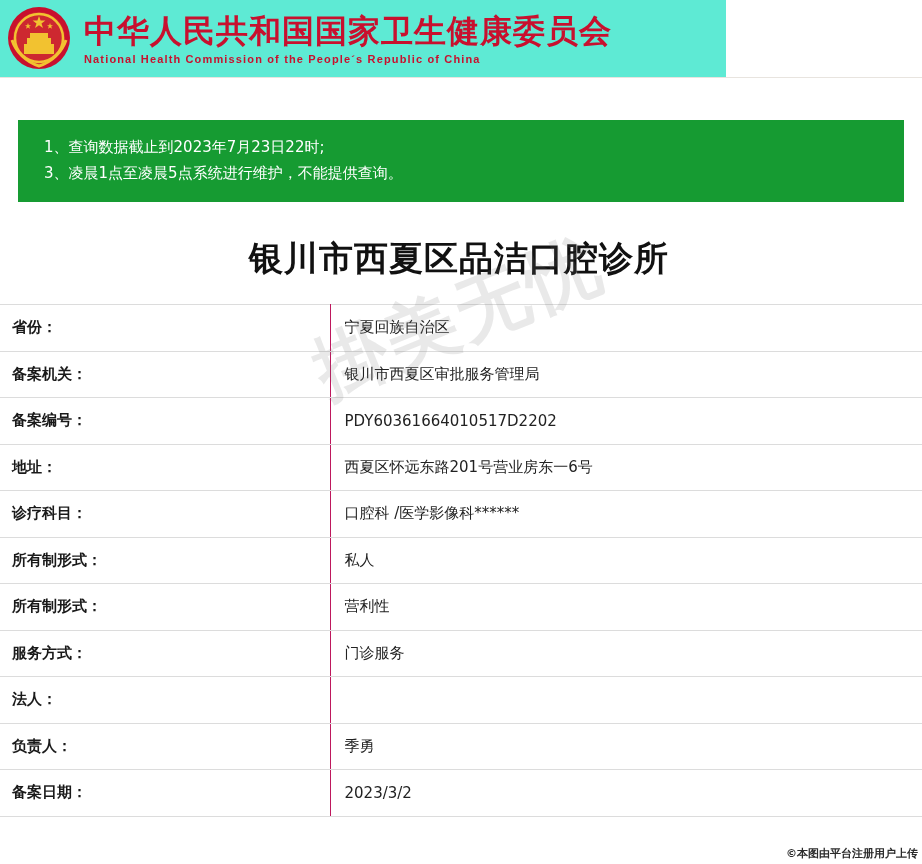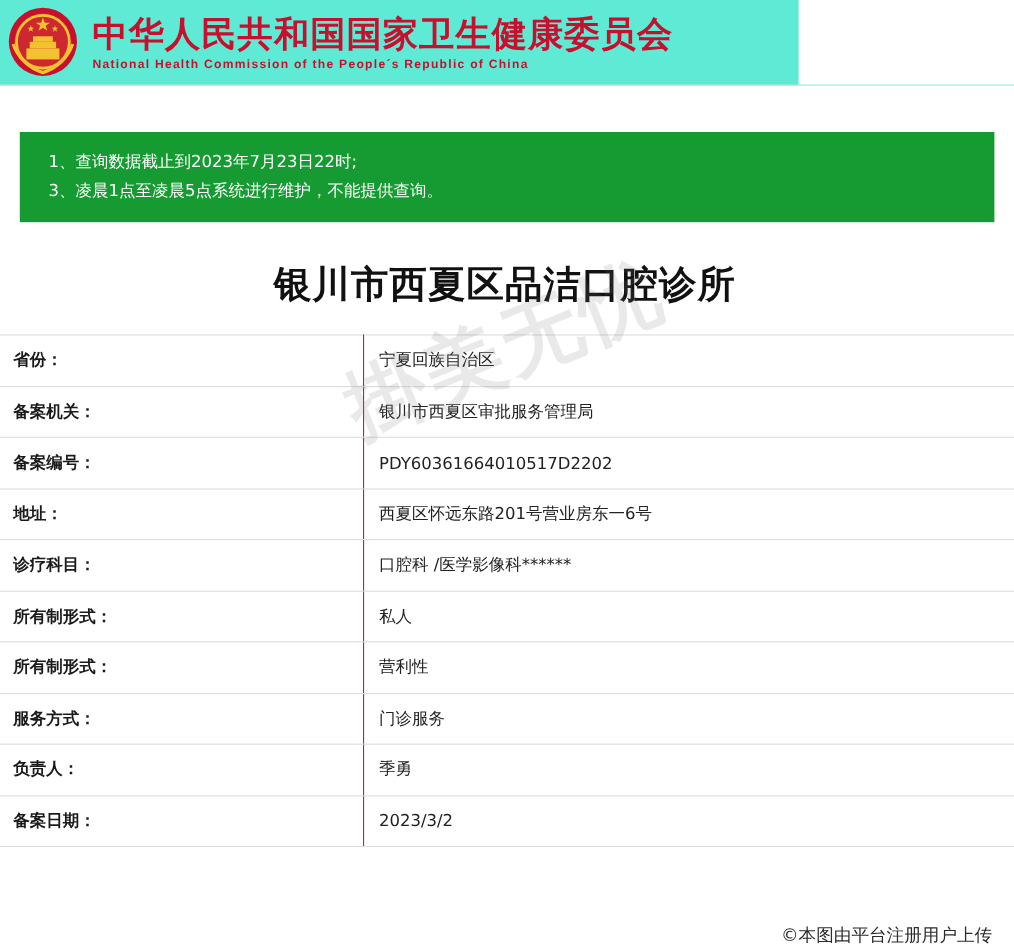--- a/index.html
+++ b/index.html
@@ -131,25 +131,25 @@
     font-weight: bold;
     color: rgba(120,120,120,0.16);
     transform: rotate(-22deg);
     transform-origin: left top;
     pointer-events: none;
     white-space: nowrap;
     letter-spacing: 4px;
   }
   .footer-credit {
     position: absolute;
-    right: 20px;
+    right: 4px;
     bottom: 3px;
     font-family: "DejaVu Sans", sans-serif;
-    font-size: 16px;
-    font-weight: normal;
+    font-size: 11px;
+    font-weight: bold;
     color: #2b2b2b;
     white-space: nowrap;
   }
 </style>
 </head>
 <body>
 
 <div class="header">
   <div class="header-emblem">
     <svg width="70" height="70" viewBox="0 0 70 70" aria-hidden="true">
@@ -215,20 +215,24 @@
     </tr>
     <tr>
       <th>所有制形式：</th>
       <td>营利性</td>
     </tr>
     <tr>
       <th>服务方式：</th>
       <td>门诊服务</td>
     </tr>
     <tr>
+      <th>法人：</th>
+      <td></td>
+    </tr>
+    <tr>
       <th>负责人：</th>
       <td>季勇</td>
     </tr>
     <tr>
       <th>备案日期：</th>
       <td>2023/3/2</td>
     </tr>
   </tbody>
 </table>
 

